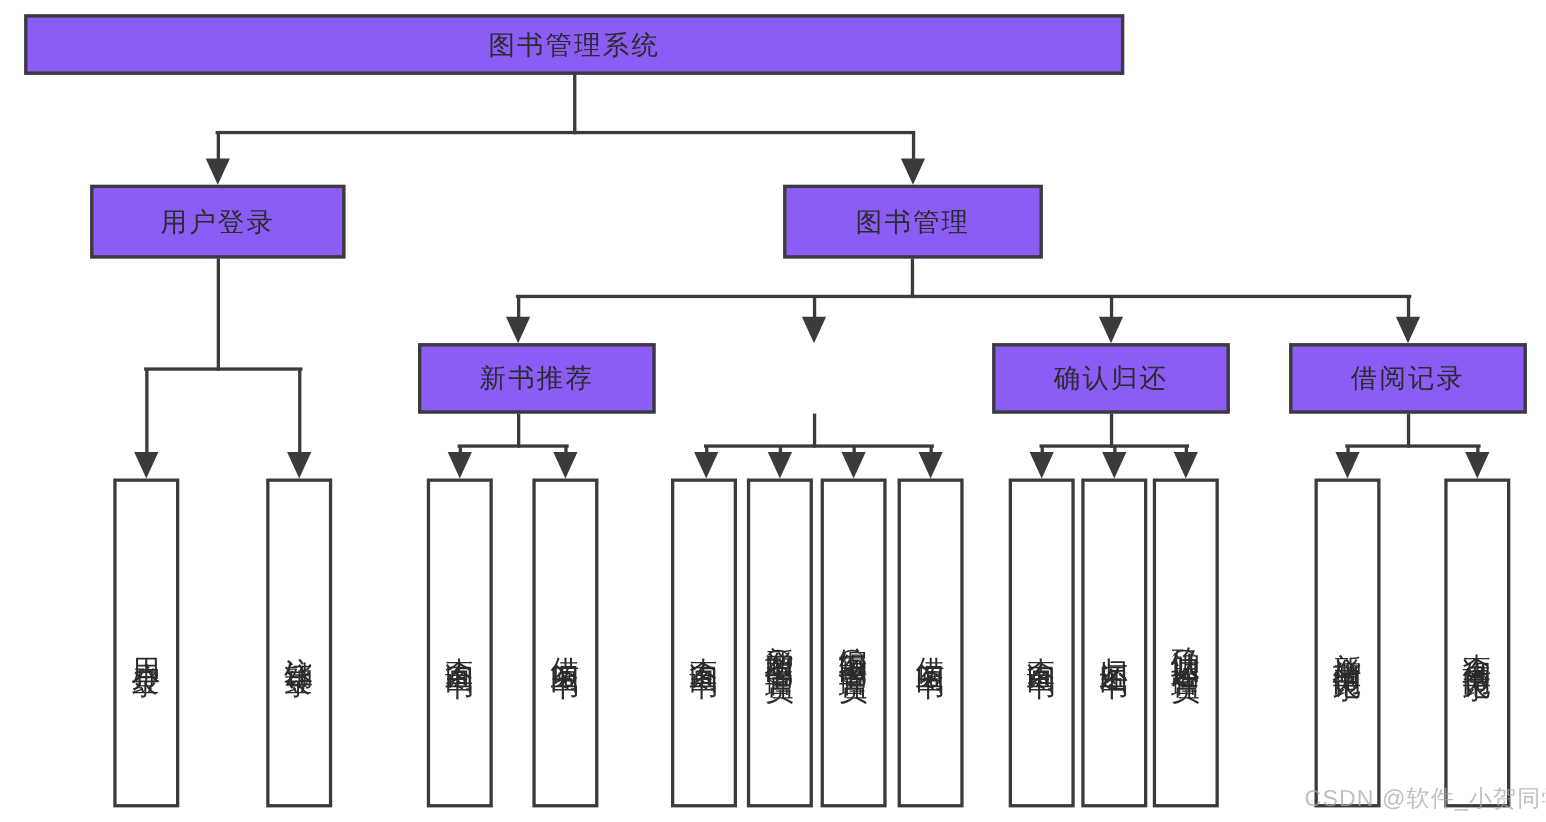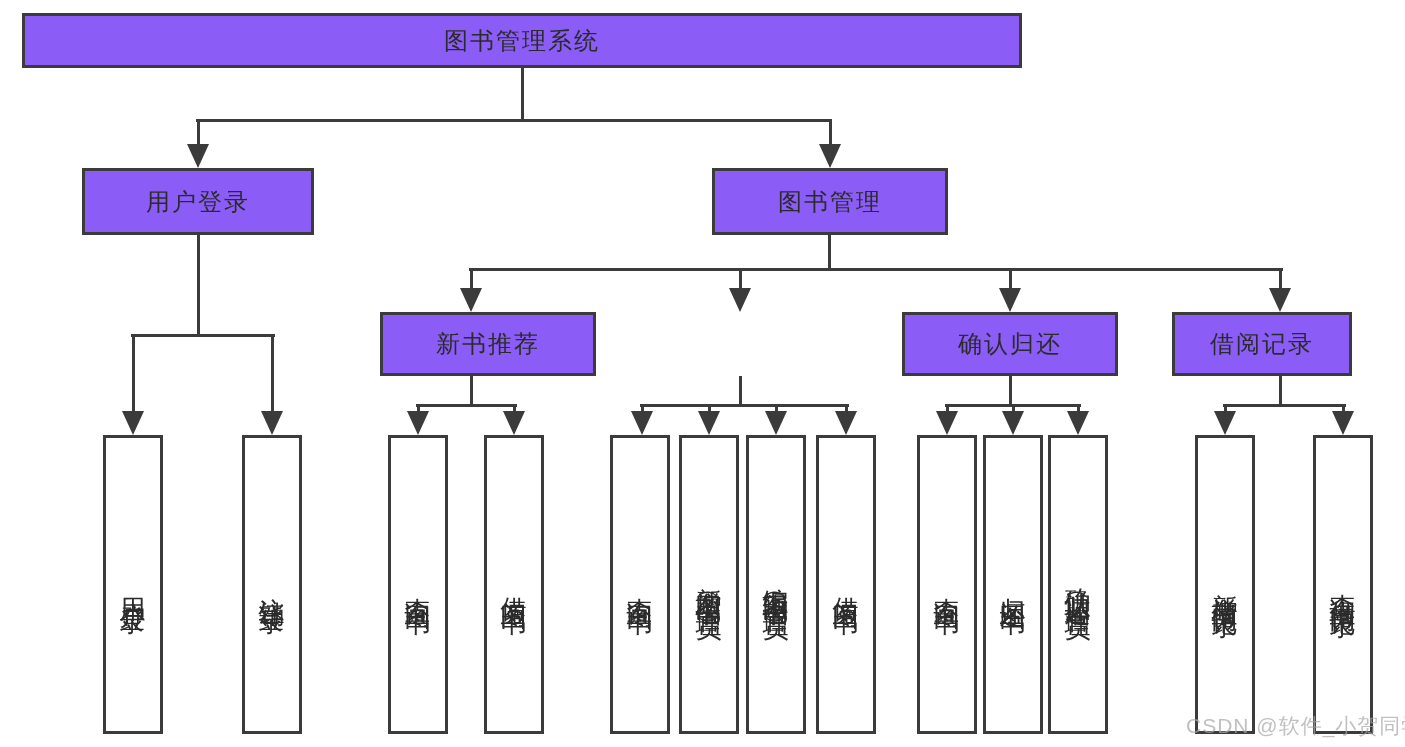--- a/index.html
+++ b/index.html
@@ -39,21 +39,21 @@
 
   <div class="hbox" style="left:82px;top:168px;width:232px;height:67px;">用户登录</div>
 
   <div class="hbox" style="left:712px;top:168px;width:236px;height:67px;">图书管理</div>
 
   <div class="hbox" style="left:364px;top:312px;width:216px;height:64px;margin-left:16px;">新书推荐</div>
 
 
   <div class="hbox" style="left:902px;top:312px;width:216px;height:64px;">确认归还</div>
 
-  <div class="hbox" style="left:1172px;top:312px;width:180px;height:64px;">借阅记录</div>
+  <div class="hbox" style="left:1172px;top:312px;width:216px;height:64px;">借阅记录</div>
 
   <div class="leaf" style="left:103px;">用户登录</div>
   <div class="leaf" style="left:242px;">注销登录</div>
 
   <div class="leaf" style="left:388px;">查询图书</div>
   <div class="leaf" style="left:484px;">借阅图书</div>
 
   <div class="leaf" style="left:610px;">查询图书</div>
   <div class="leaf" style="left:679px;">新增图书（管理员）</div>
   <div class="leaf" style="left:746px;">编辑图书（管理员）</div>

